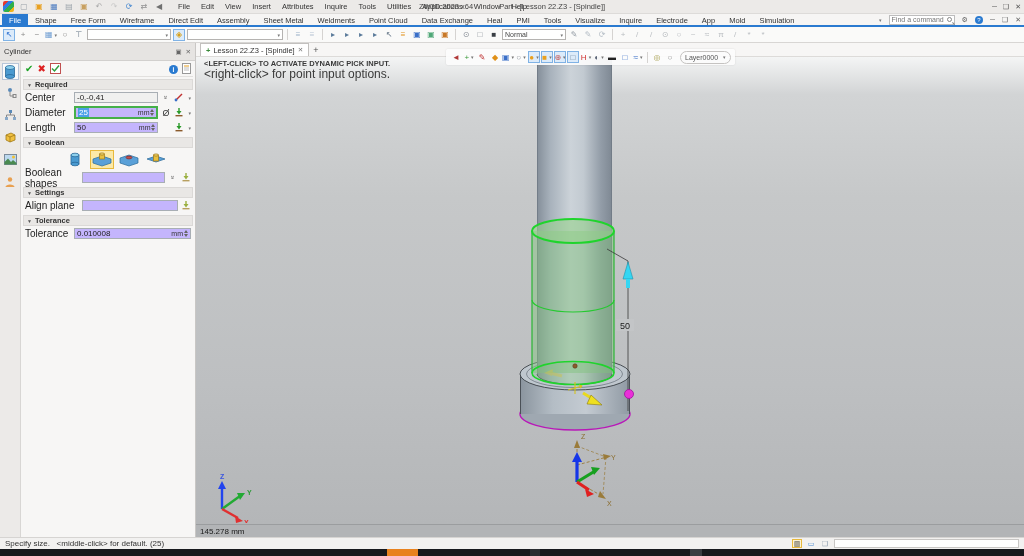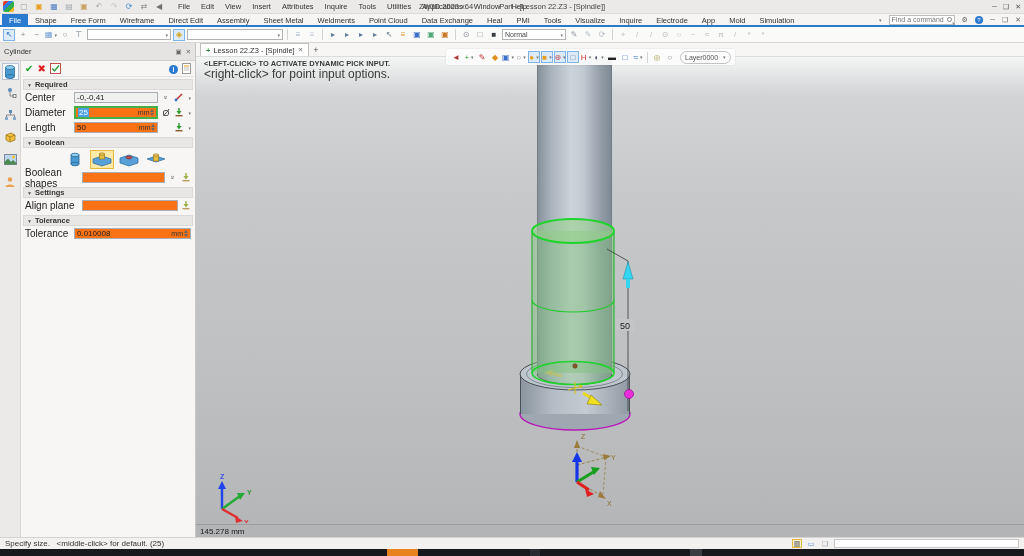--- a/index.html
+++ b/index.html
@@ -49,21 +49,21 @@
   .strip .sicon.active { background:#fbfbfb; border:1px solid #b8c6d8; }
   .form { flex:1; background:#f7f6f5; padding:1px 2px; }
   .btnrow { height:15px; display:flex; align-items:center; gap:4px; padding:0 2px; border-bottom:1px solid #e2e0de; }
   .btnrow .grow { flex:1; }
   .okx { font-size:10px; line-height:12px; }
   .infoi { width:9px; height:9px; border-radius:50%; background:#2a7ad0; color:#fff; font-size:6.5px; text-align:center; line-height:9px; font-weight:bold; }
   .secbar { height:11px; background:#e9e7e5; border:1px solid #dbd9d7; display:flex; align-items:center; gap:3px; padding:0 3px; font-size:7.5px; font-weight:bold; color:#333; margin-top:2px; }
   .secbar .tri { font-size:5px; color:#555; }
   .frow { height:15px; display:flex; align-items:center; padding:0 2px; gap:2px; }
   .flabel { width:47px; font-size:10px; color:#222; flex:none; }
-  .field { flex:1; height:11px; background:#f97316; border:1px solid #a8aeb4; display:flex; align-items:center; padding:0 2px; font-size:8px; position:relative; min-width:0; }
+  .field { flex:1; height:11px; background:#c4b5fd; border:1px solid #a8aeb4; display:flex; align-items:center; padding:0 2px; font-size:8px; position:relative; min-width:0; }
   .field.readonly { background:#f0f0ef; }
   .field.activefield { border:2px solid #45b04a; height:13px; }
   .field .selval { background:#4aa0e8; color:#fff; padding:0 1px; }
   .unit { margin-left:auto; font-size:7px; color:#333; display:flex; align-items:center; gap:1px; }
   .spin { display:flex; flex-direction:column; gap:1px; }
   .spin i { width:0; height:0; border-left:2.5px solid transparent; border-right:2.5px solid transparent; }
   .spin .up { border-bottom:3px solid #666; }
   .spin .dn { border-top:3px solid #666; }
   .rowicon { width:11px; text-align:center; font-size:8px; flex:none; }
   .rot90 { display:inline-block; transform:rotate(90deg); font-size:7px; color:#555; }

